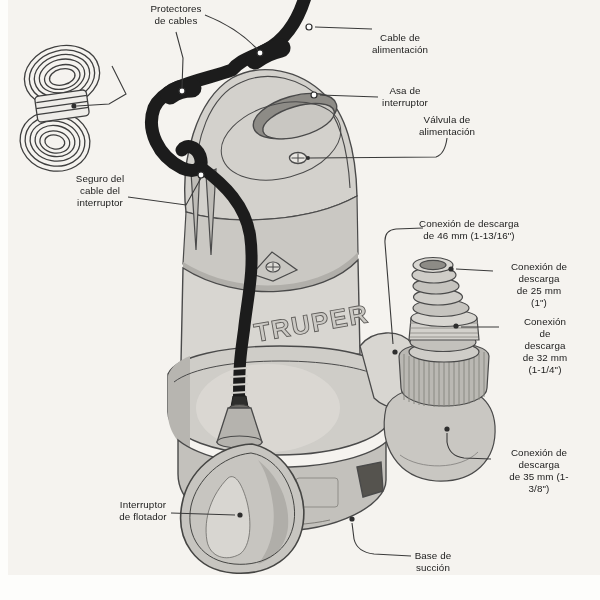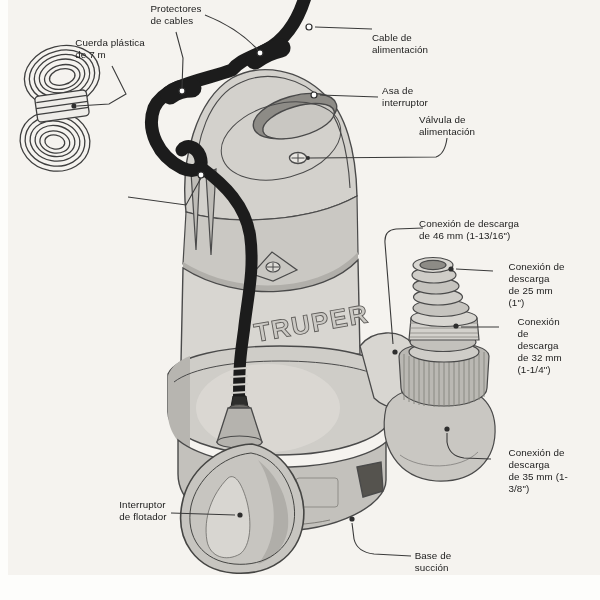--- a/index.html
+++ b/index.html
@@ -4,21 +4,21 @@
 <style>
   html,body{margin:0;padding:0;background:#ffffff;}
   .stage{
     position:relative;width:600px;height:600px;background:#fdfdfb;
     overflow:hidden;font-family:"Liberation Sans",sans-serif;
   }
   .stage svg{position:absolute;left:0;top:0;}
   .label{
     position:absolute;transform:translateX(-50%);
     font-size:9.8px;line-height:1.22;color:#1b1b1b;
-    white-space:pre-line;letter-spacing:.1px;
+    text-align:center;white-space:pre-line;letter-spacing:.1px;
   }
 </style>
 </head>
 <body>
 
 <div class="stage">
   <svg width="600" height="600" viewBox="0 0 600 600">
 
     <rect x="8" y="0" width="592" height="575" fill="#f5f3ef"></rect>
 
@@ -162,30 +162,31 @@
       <circle cx="308" cy="158" r="2" fill="#2e2e2e"></circle>
       <circle cx="395" cy="352" r="2.6" fill="#2e2e2e"></circle>
       <circle cx="451" cy="269" r="2.6" fill="#2e2e2e"></circle>
       <circle cx="456" cy="326" r="2.6" fill="#2e2e2e"></circle>
       <circle cx="447" cy="429" r="2.6" fill="#2e2e2e"></circle>
       <circle cx="240" cy="515" r="2.6" fill="#2e2e2e"></circle>
       <circle cx="352" cy="519" r="2.6" fill="#2e2e2e"></circle>
     </g>
   </svg>
 
-  <div class="label" style="left:110px;top:37px">Cuerda plástica
-de 7 m</div>
   <div class="label" style="left:176px;top:3px">Protectores
 de cables</div>
   <div class="label" style="left:400px;top:32px">Cable de
 alimentación</div>
   <div class="label" style="left:405px;top:85px">Asa de
 interruptor</div>
   <div class="label" style="left:447px;top:114px">Válvula de
 alimentación</div>
+  <div class="label" style="left:100px;top:173px">Seguro del
+cable del
+interruptor</div>
   <div class="label" style="left:469px;top:218px">Conexión de descarga
 de 46 mm (1-13/16")</div>
   <div class="label" style="left:539px;top:261px">Conexión de descarga
 de 25 mm (1")</div>
   <div class="label" style="left:545px;top:316px">Conexión de descarga
 de 32 mm (1-1/4")</div>
   <div class="label" style="left:539px;top:447px">Conexión de descarga
 de 35 mm (1-3/8")</div>
   <div class="label" style="left:143px;top:499px">Interruptor
 de flotador</div>

